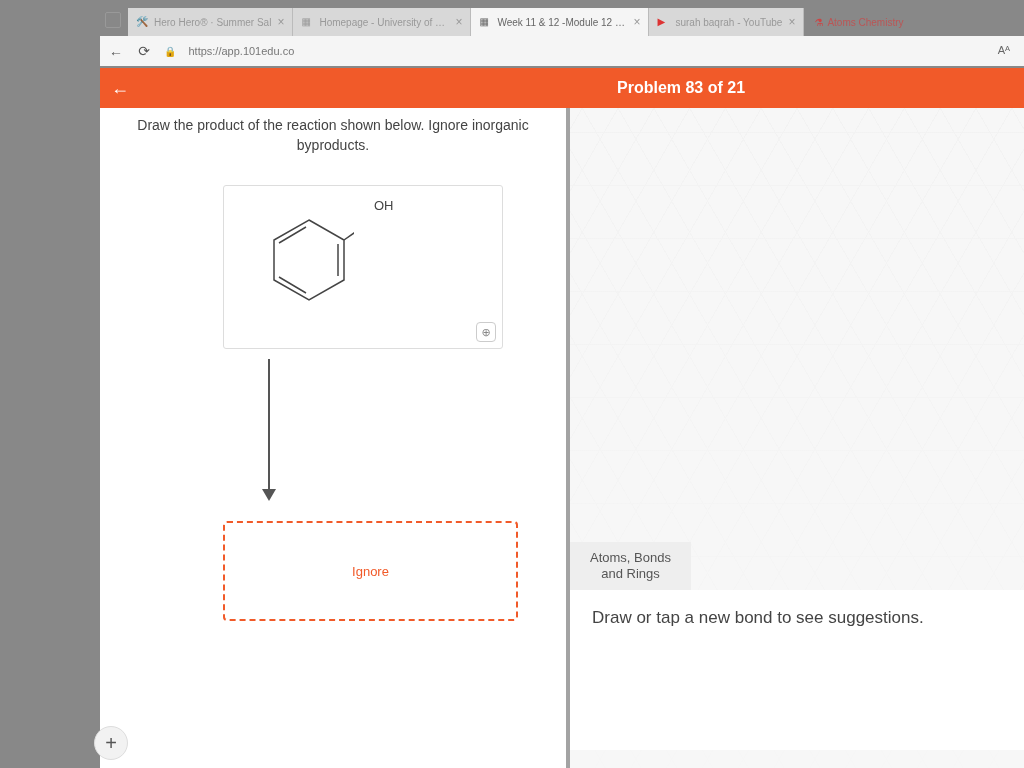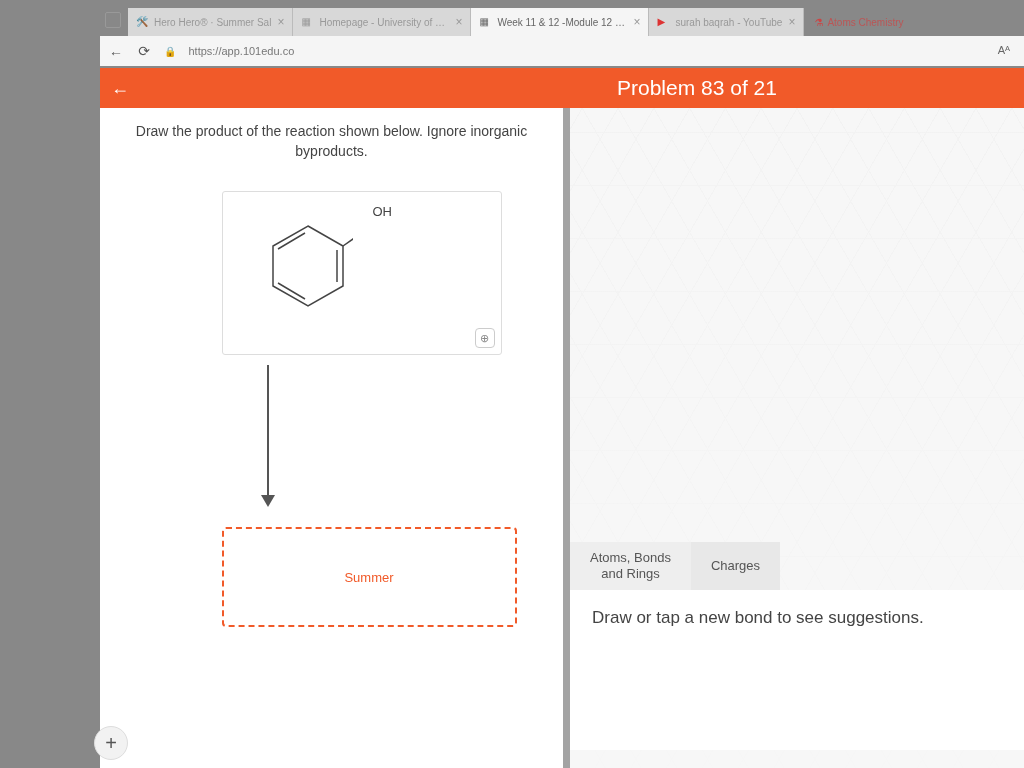--- a/index.html
+++ b/index.html
@@ -13,23 +13,23 @@
   .tab .close{color:#999;font-size:12px;flex-shrink:0;cursor:pointer}
   .aktiv-label{display:flex;align-items:center;gap:4px;padding:4px 10px;font-size:10px;color:#b55}
   .addr-row{display:flex;align-items:center;gap:12px;height:30px;padding:2px 8px;background:#f5f5f5}
   .nav-icon{width:16px;text-align:center;color:#555;font-size:14px;cursor:pointer}
   .url{font-size:11px;color:#777}
   .lock{font-size:10px;color:#888}
   .aa{position:absolute;right:14px;top:36px;font-size:11px;color:#666}
   .app{position:absolute;top:68px;left:100px;right:0;bottom:0;background:#fff;display:flex;flex-direction:column}
   .problem-header{height:40px;background:#f15a29;display:flex;align-items:center}
   .back-arrow{width:40px;text-align:center;color:#fff;font-size:18px;cursor:pointer}
-  .problem-title{position:absolute;left:50%;transform:translateX(55px);color:#fff;font-size:21px;font-weight:400}
+  .problem-title{position:absolute;left:50%;transform:translateX(55px);color:#fff;font-size:16px;font-weight:700}
   .content{flex:1;display:flex}
-  .left-pane{flex:0 0 470px;background:#fff;padding:14px 18px 0 18px;position:relative;border-right:7px solid #a3a3a3}
+  .left-pane{flex:0 0 470px;background:#fff;padding:8px 18px 0 18px;position:relative;border-right:4px solid #a3a3a3}
   .question{text-align:center;font-size:14px;color:#444;line-height:1.4;margin-bottom:30px}
   .diagram{position:relative;width:300px;margin:0 auto}
   .mol-box{border:1px solid #ddd;border-radius:3px;width:280px;height:164px;position:relative;margin-left:40px}
   .zoom-btn{position:absolute;right:6px;bottom:6px;width:20px;height:20px;border:1px solid #ccc;border-radius:4px;font-size:11px;display:flex;align-items:center;justify-content:center;color:#888;cursor:pointer}
   .benzene{position:absolute;left:40px;top:30px}
   .oh-label{position:absolute;left:150px;top:12px;font-size:13px;color:#444}
   .arrow-col{margin-top:10px;margin-left:75px;position:relative;height:150px}
   .arrow-line{position:absolute;left:10px;top:0;width:2px;height:135px;background:#555}
   .arrow-head{position:absolute;left:4px;top:130px;width:0;height:0;border-left:7px solid transparent;border-right:7px solid transparent;border-top:12px solid #555}
   .reagents{position:absolute;left:35px;top:50px;font-size:13px;color:#444;line-height:2.2}
@@ -111,36 +111,35 @@
           <span class="oh-label">OH</span>
           <div class="zoom-btn">⊕</div>
         </div>
 
         <div class="arrow-col">
           <div class="arrow-line"></div>
           <div class="arrow-head"></div>
         </div>
 
         <div class="drawing-box">
-          <span class="drawing-label">Summer</span>
+          <span class="drawing-label">Ignore</span>
         </div>
       </div>
 
       <div class="plus-btn">
           <span>+</span>
         </div>
     </div>
 
     <div class="right-pane">
       <div class="hex-fade"></div>
       <div class="bottom-panel">
         <div class="tool-tabs">
           <div class="tool-tab active" style="white-space:pre-line">Atoms, Bonds
 and Rings</div>
-          <div class="tool-tab">Charges</div>
         </div>
         <div class="panel-body">
           <div>Draw or tap a new bond to see suggestions.</div>
         </div>
       </div>
     </div>
 
   </div>
 </div>
 

